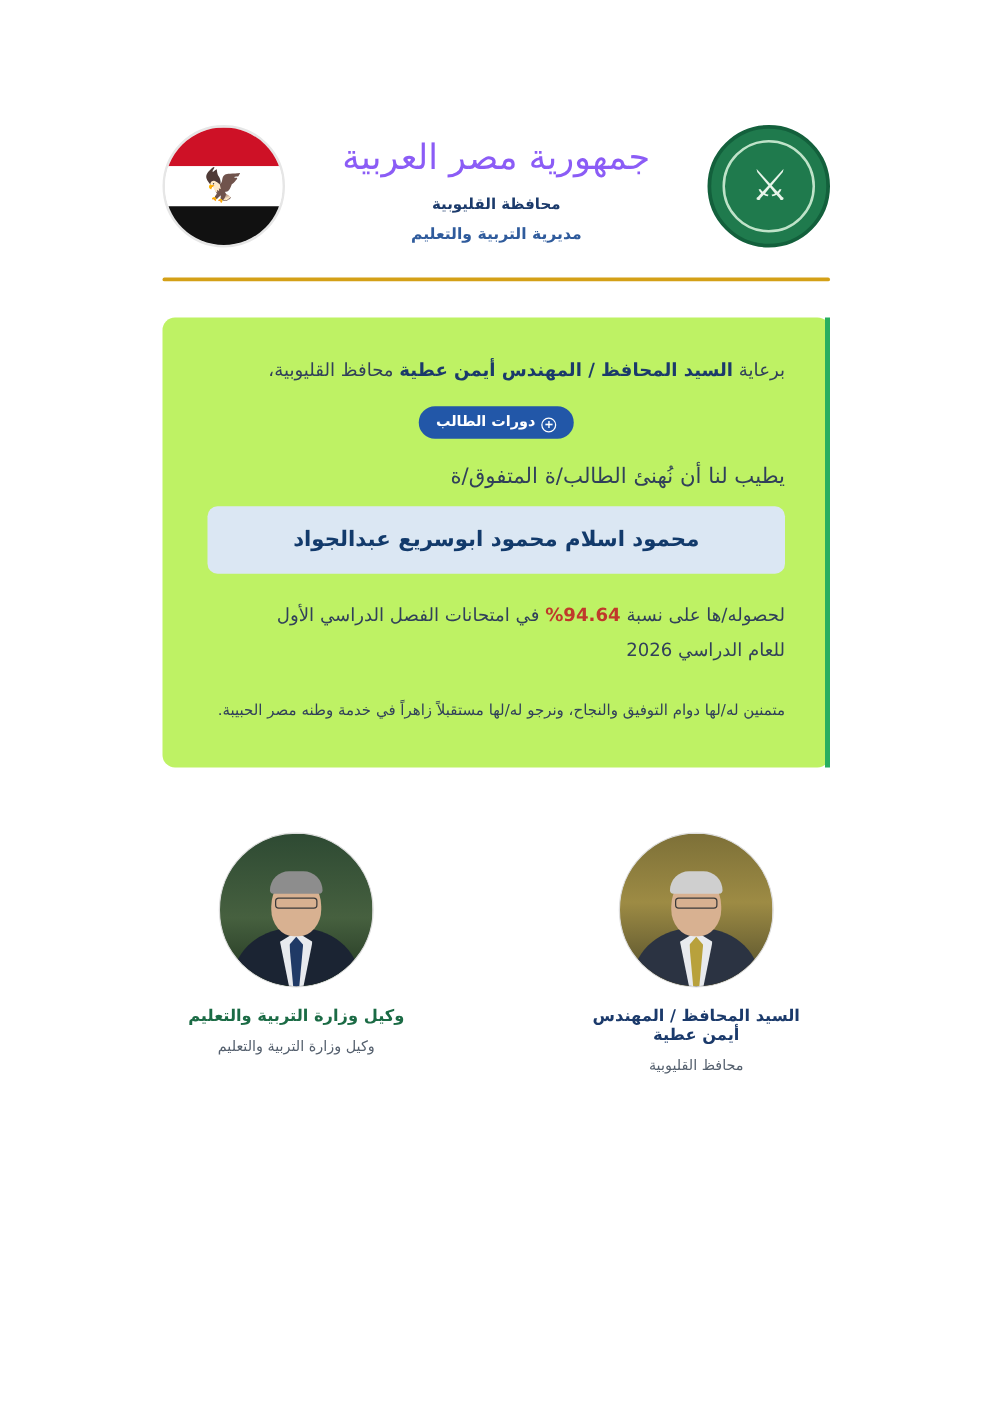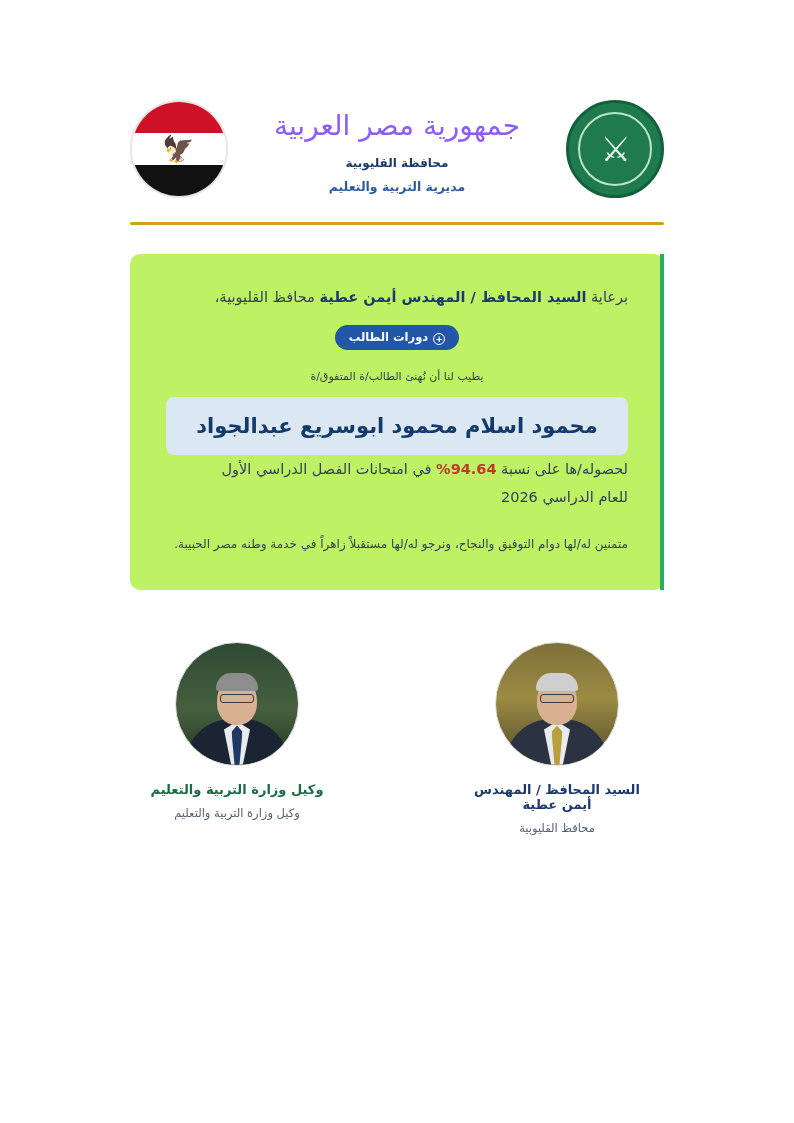--- a/index.html
+++ b/index.html
@@ -158,35 +158,36 @@
     border: 1.4px solid #ffffff;
     font-size: 9px;
     line-height: 10px;
     text-align: center;
     margin-left: 5px;
     vertical-align: -1px;
   }
   .sub-line {
     margin-top: 20px;
     color: #31405a;
-    font-size: 11px;
-    text-align: center;
+    font-size: 17px;
+    text-align: right;
   }
   .name-box {
     margin-top: 14px;
     background: #dbe7f3;
     border-radius: 8px;
     padding: 17px 24px;
     text-align: center;
     color: #123a6b;
-    font-size: 21px;
+    font-size: 17px;
     font-weight: bold;
     letter-spacing: 0.5px;
   }
   .result-line {
+    margin-top: 20px;
     color: #31405a;
     font-size: 14.5px;
     line-height: 1.95;
     text-align: right;
   }
   .pct { color: #c0392b; font-weight: bold; }
   .wish-line {
     margin-top: 22px;
     color: #31405a;
     font-size: 12px;

